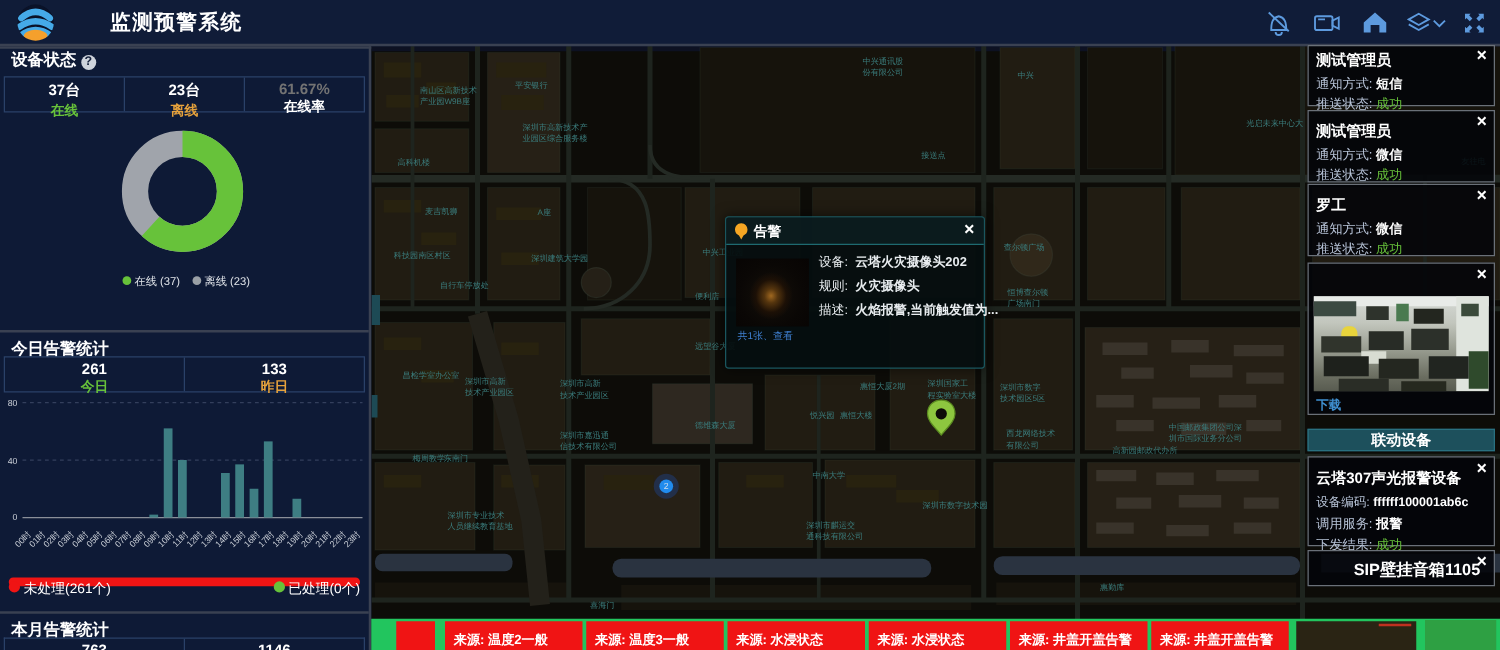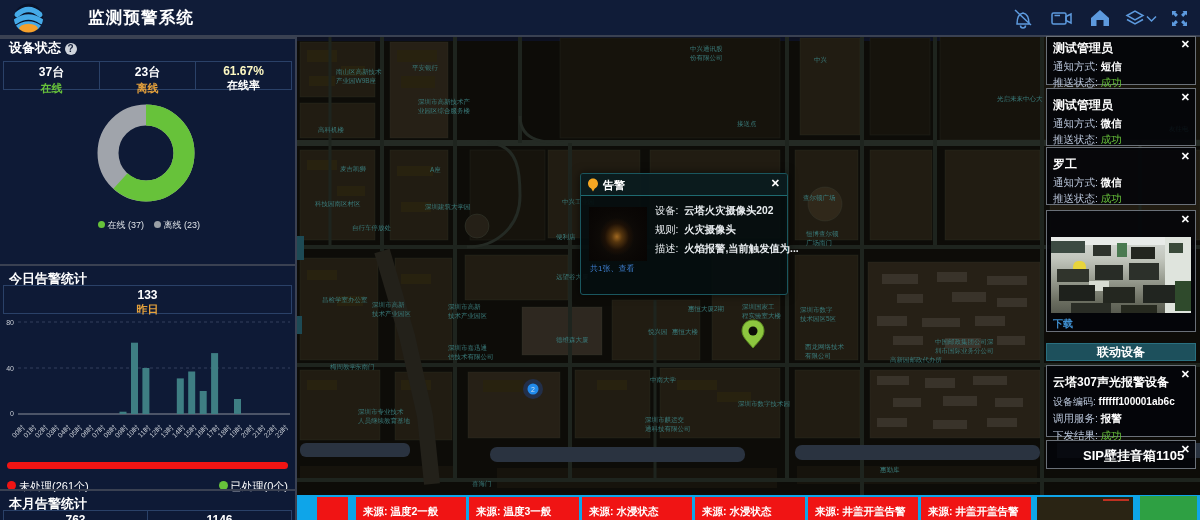--- a/index.html
+++ b/index.html
@@ -395,21 +395,21 @@
   <div class="abs" style="left:3px;top:22px;width:289px;height:29px;display:flex;border:1px solid #2a4168;">
     <div style="flex:1;border-right:1px solid #2a4168;text-align:center;">
       <div style="font-size:12px;font-weight:bold;color:#fff;margin-top:2px;">37台</div>
       <div style="font-size:11px;font-weight:bold;color:#67c23a;">在线</div>
     </div>
     <div style="flex:1;border-right:1px solid #2a4168;text-align:center;">
       <div style="font-size:12px;font-weight:bold;color:#fff;margin-top:2px;">23台</div>
       <div style="font-size:11px;font-weight:bold;color:#e6a23c;">离线</div>
     </div>
     <div style="flex:1;text-align:center;">
-      <div style="font-size:12px;font-weight:bold;color:#fef9c3;margin-top:2px;">61.67%</div>
+      <div style="font-size:12px;font-weight:bold;color:#737373;margin-top:2px;">61.67%</div>
       <div style="font-size:11px;font-weight:bold;color:#fff;">在线率</div>
     </div>
   </div>
 
   <svg class="abs" style="left:97px;top:65px;" width="98" height="98" viewBox="0 0 98 98">
     <g transform="rotate(-90 49 49)">
       <circle cx="49" cy="49" r="38" fill="none" stroke="#a0a4ab" stroke-width="21"></circle>
       <circle cx="49" cy="49" r="38" fill="none" stroke="#67c23a" stroke-width="21" stroke-dasharray="147.2 91.5"></circle>
     </g>
   </svg>
@@ -417,20 +417,24 @@
   <div class="abs" style="left:98px;top:180px;font-size:9px;color:#dfe3e8;white-space:nowrap;">
     <span style="display:inline-block;width:7px;height:7px;border-radius:50%;background:#67c23a;"></span> 在线 (37)&nbsp;&nbsp;&nbsp;
     <span style="display:inline-block;width:7px;height:7px;border-radius:50%;background:#9aa0a6;"></span> 离线 (23)
   </div>
 
   <div class="abs" style="left:0;top:225px;width:295px;height:2px;background:#3a4152;"></div>
 
   <div class="abs" style="left:9px;top:231px;font-size:13px;font-weight:bold;color:#fff;">今日告警统计</div>
 
   <div class="abs" style="left:3px;top:246px;width:289px;height:29px;display:flex;border:1px solid #2a4168;">
+    <div style="flex:1;border-right:1px solid #2a4168;text-align:center;">
+      <div style="font-size:12px;font-weight:bold;color:#fff;margin-top:2px;">261</div>
+      <div style="font-size:11px;font-weight:bold;color:#67c23a;">今日</div>
+    </div>
     <div style="flex:1;text-align:center;">
       <div style="font-size:12px;font-weight:bold;color:#fff;margin-top:2px;">133</div>
       <div style="font-size:11px;font-weight:bold;color:#e6a23c;">昨日</div>
     </div>
   </div>
 
   <svg class="abs" style="left:0;top:276px;" width="297" height="160" viewBox="0 0 297 160">
     <text x="14" y="10" fill="#c8cdd5" font-size="7" text-anchor="end">80</text>
     <text x="14" y="56" fill="#c8cdd5" font-size="7" text-anchor="end">40</text>
     <text x="14" y="101" fill="#c8cdd5" font-size="7" text-anchor="end">0</text>
@@ -470,21 +474,21 @@
         <text transform="translate(237.5,118) rotate(-45)" text-anchor="middle">19时</text>
         <text transform="translate(249.0,118) rotate(-45)" text-anchor="middle">20时</text>
         <text transform="translate(260.4,118) rotate(-45)" text-anchor="middle">21时</text>
         <text transform="translate(271.9,118) rotate(-45)" text-anchor="middle">22时</text>
         <text transform="translate(283.3,118) rotate(-45)" text-anchor="middle">23时</text>
       </g>
   </svg>
 
   <div class="abs" style="left:7px;top:423px;width:281px;height:7px;border-radius:4px;background:#f01414;"></div>
 
-  <div class="abs" style="left:7px;top:440px;width:281px;font-size:11px;color:#fff;">
+  <div class="abs" style="left:7px;top:424px;width:281px;font-size:11px;color:#fff;">
     <span style="display:inline-block;width:9px;height:9px;border-radius:50%;background:#f01414;"></span> 未处理(261个)
     <span style="float:right"><span style="display:inline-block;width:9px;height:9px;border-radius:50%;background:#67c23a;"></span> 已处理(0个)</span>
   </div>
 
   <div class="abs" style="left:0;top:450px;width:295px;height:2px;background:#3a4152;"></div>
 
   <div class="abs" style="left:9px;top:456px;font-size:13px;font-weight:bold;color:#fff;">本月告警统计</div>
 
   <div class="abs" style="left:3px;top:471px;width:289px;height:20px;display:flex;border:1px solid #2a4168;border-bottom:none;">
     <div style="flex:1;border-right:1px solid #2a4168;text-align:center;">
@@ -577,21 +581,21 @@
     <span class="abs" style="right:5px;top:2px;color:#fff;font-size:11px;font-weight:bold;">✕</span>
   </div>
 
   <div style="position:relative;background:rgba(3,5,9,0.88);border:1px solid #6a7078;padding:6px 6px 3px;height:29px;overflow:hidden;">
     <div style="font-size:13px;font-weight:bold;color:#fff;margin-left:30px;">SIP壁挂音箱1105</div>
     <div style="font-size:10.5px;color:#b8c4d8;margin-top:3px;">设备编码: <b style="color:#fff">1105</b></div>
     <span class="abs" style="right:5px;top:2px;color:#fff;font-size:11px;font-weight:bold;">✕</span>
   </div>
 </div>
 
-<div class="abs" id="ticker" style="left:297px;top:495px;width:903px;height:25px;background:#0ea5e9;">
+<div class="abs" id="ticker" style="left:297px;top:495px;width:903px;height:25px;background:#22c55e;">
   <div class="abs" style="left:20px;top:2px;width:31px;height:23px;background:#f01414;"></div>
   <div class="abs" style="left:59px;top:2px;width:110px;height:23px;background:#f01414;color:#fff;font-size:10.5px;font-weight:bold;padding:8px 0 0 7px;">来源: 温度2一般</div>
   <div class="abs" style="left:172px;top:2px;width:110px;height:23px;background:#f01414;color:#fff;font-size:10.5px;font-weight:bold;padding:8px 0 0 7px;">来源: 温度3一般</div>
   <div class="abs" style="left:285px;top:2px;width:110px;height:23px;background:#f01414;color:#fff;font-size:10.5px;font-weight:bold;padding:8px 0 0 7px;">来源: 水浸状态</div>
   <div class="abs" style="left:398px;top:2px;width:110px;height:23px;background:#f01414;color:#fff;font-size:10.5px;font-weight:bold;padding:8px 0 0 7px;">来源: 水浸状态</div>
   <div class="abs" style="left:511px;top:2px;width:110px;height:23px;background:#f01414;color:#fff;font-size:10.5px;font-weight:bold;padding:8px 0 0 7px;">来源: 井盖开盖告警</div>
   <div class="abs" style="left:624px;top:2px;width:110px;height:23px;background:#f01414;color:#fff;font-size:10.5px;font-weight:bold;padding:8px 0 0 7px;">来源: 井盖开盖告警</div>
 
   <div class="abs" style="left:740px;top:2px;width:96px;height:23px;background:#2a2414;">
       <span style="position:absolute;right:4px;top:2px;width:26px;height:2px;background:#c03020;"></span>

